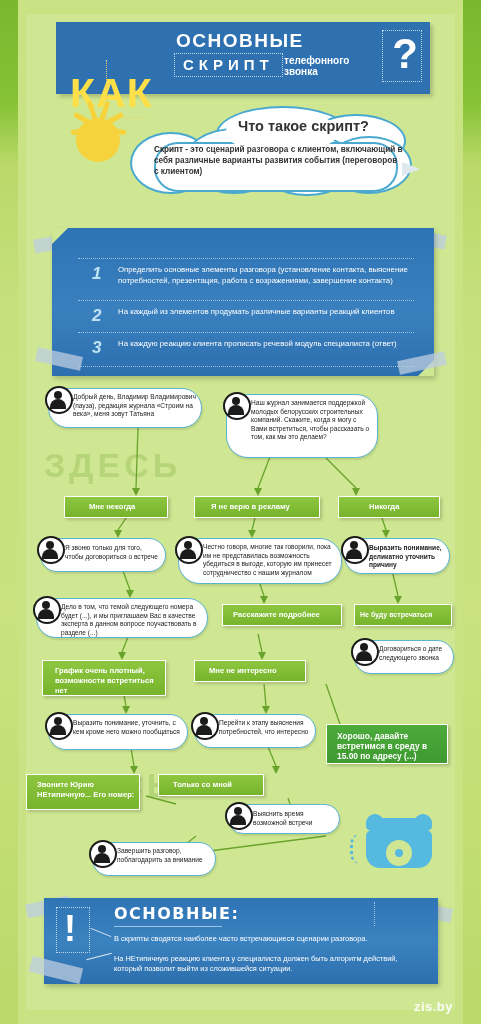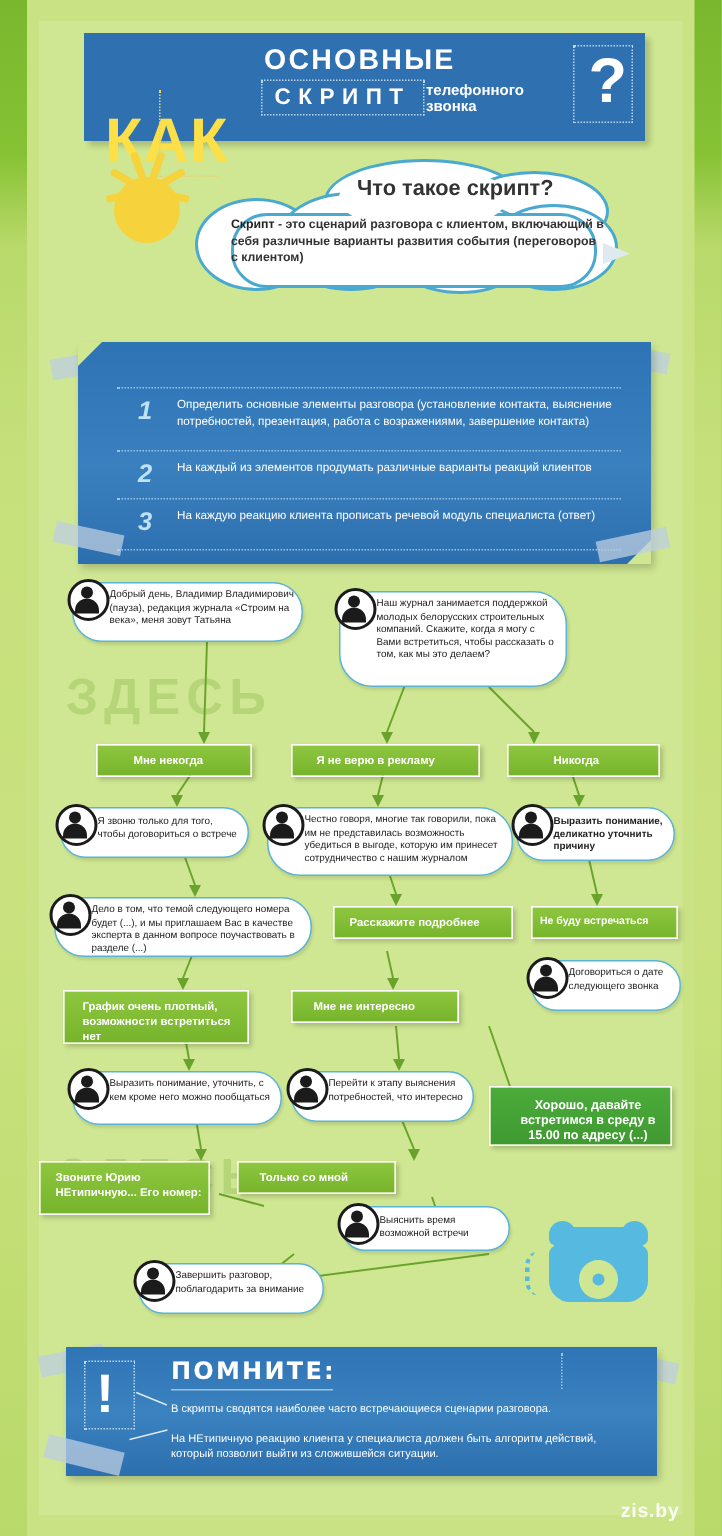--- a/index.html
+++ b/index.html
@@ -317,21 +317,21 @@
       <span class="ico"></span>
       <span class="t" style="left:24px;top:4px;width:110px;">Выразить понимание, уточнить, с кем кроме него можно пообщаться</span>
     </div>
 
     <div class="bub" style="left:168px;top:330px;width:120px;height:32px;">
       <span class="ico"></span>
       <span class="t" style="left:24px;top:4px;width:92px;">Перейти к этапу выяснения потребностей, что интересно</span>
     </div>
 
     <div class="gbox dark" style="left:300px;top:340px;width:120px;height:38px;">
-      <span class="t" style="left:10px;top:6px;text-align:center;">Хорошо, давайте встретимся в среду в 15.00 по адресу (...)</span>
+      <span class="t" style="left:10px;top:6px;">Хорошо, давайте встретимся в среду в 15.00 по адресу (...)</span>
     </div>
 
     <div class="gbox" style="left:0px;top:390px;width:112px;height:34px;">
       <span class="t" style="left:10px;top:5px;">Звоните Юрию НЕтипичную... Его номер:</span>
     </div>
     <div class="gbox" style="left:132px;top:390px;width:104px;height:20px;">
       <span class="t" style="left:14px;">Только со мной</span>
     </div>
 
     <div class="bub" style="left:202px;top:420px;width:110px;height:28px;">
@@ -350,21 +350,21 @@
     <div class="ph-body"></div>
     <div class="ph-rec"></div>
     <div class="ph-dial"></div>
   </div>
 
   <div class="tape" style="left:26px;top:900px;width:44px;height:14px;transform:rotate(-12deg);"></div>
   <div class="tape" style="left:404px;top:904px;width:48px;height:14px;transform:rotate(12deg);"></div>
   <div class="rem">
     <div class="ex"></div>
     <div class="exm">!</div>
-    <div class="rt">ПОМНИТЕ:</div>
+    <div class="rt">ОСНОВНЫЕ:</div>
     <div class="ul"></div>
     <div class="vdot"></div>
     <div class="l1">В скрипты сводятся наиболее часто встречающиеся сценарии разговора.</div>
     <div class="l2">На НЕтипичную реакцию клиента у специалиста должен быть алгоритм действий, который позволит выйти из сложившейся ситуации.</div>
     <div class="arr" style="left:46px;top:34px;width:22px;transform:rotate(22deg);"></div>
     <div class="arr" style="left:42px;top:58px;width:26px;transform:rotate(-14deg);"></div>
   </div>
   <div class="tape" style="left:30px;top:962px;width:52px;height:16px;transform:rotate(14deg);"></div>
 
   <div class="footer-lbl">zis.by</div>

